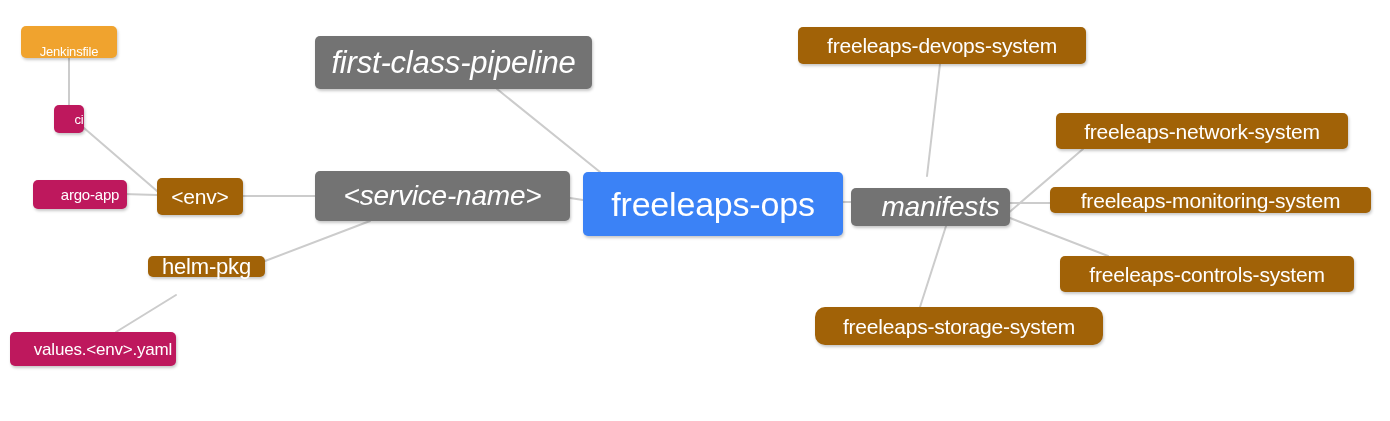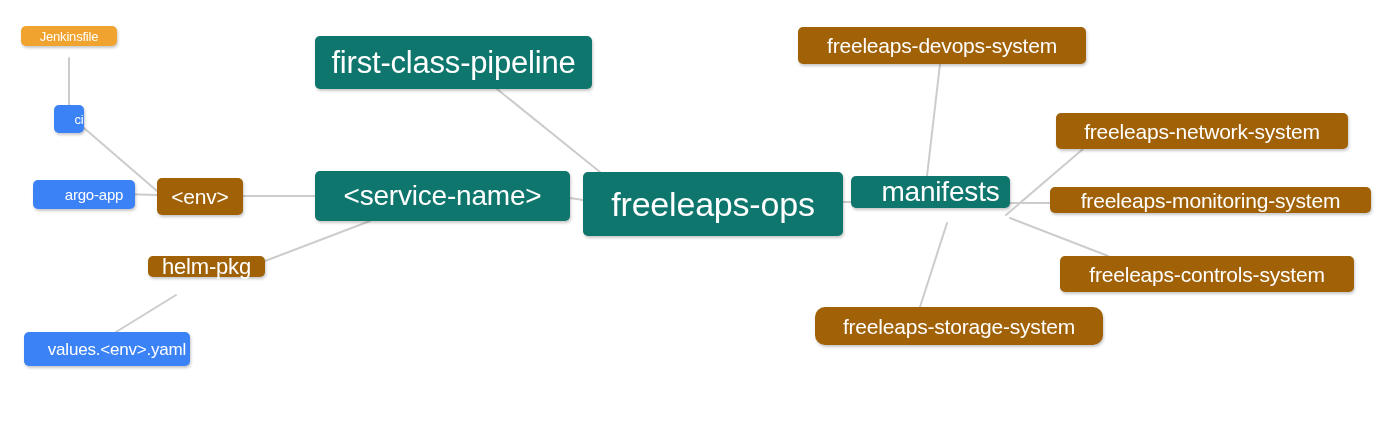--- a/index.html
+++ b/index.html
@@ -40,25 +40,25 @@
     letter-spacing: -0.2px;
     box-shadow: 1px 2px 3px rgba(0,0,0,0.22);
     cursor: pointer;
     user-select: none;
   }
   .mm-node > .mm-label {
     display: block;
     pointer-events: none;
   }
   
-  .role-root    { background: #0f766e; }
-  .role-blue    { background: #0f766e; }
+  .role-root    { background: #3b82f6; }
+  .role-blue    { background: #737373; font-style: italic; }
   .role-green   { background: #a16207; }
   .role-orange  { background: #f0a32e; }
-  .role-red     { background: #3b82f6; padding-left: 20px; }
+  .role-red     { background: #be185d; padding-left: 20px; }
 </style>
 </head>
 <body>
 
 <div id="mindmap-canvas" style="background: rgb(255, 255, 255);">
   <svg id="edge-layer" viewBox="0 0 1390 421" width="1390" height="421" xmlns="http://www.w3.org/2000/svg">
       <line x1="69" y1="58" x2="69" y2="105" stroke="#cccccc" stroke-width="2" stroke-linecap="round"></line>
       <line x1="84" y1="128" x2="157" y2="191" stroke="#cccccc" stroke-width="2" stroke-linecap="round"></line>
       <line x1="123" y1="194" x2="157" y2="195" stroke="#cccccc" stroke-width="2" stroke-linecap="round"></line>
       <line x1="243" y1="196" x2="315" y2="196" stroke="#cccccc" stroke-width="2" stroke-linecap="round"></line>
@@ -67,48 +67,48 @@
       <line x1="497" y1="89" x2="600" y2="172" stroke="#cccccc" stroke-width="2" stroke-linecap="round"></line>
       <line x1="570" y1="198" x2="583" y2="200" stroke="#cccccc" stroke-width="2" stroke-linecap="round"></line>
       <line x1="843" y1="202" x2="851" y2="202" stroke="#cccccc" stroke-width="2" stroke-linecap="round"></line>
       <line x1="927" y1="176" x2="940" y2="64" stroke="#cccccc" stroke-width="2" stroke-linecap="round"></line>
       <line x1="1006" y1="215" x2="1083" y2="149" stroke="#cccccc" stroke-width="2" stroke-linecap="round"></line>
       <line x1="1010" y1="203" x2="1050" y2="203" stroke="#cccccc" stroke-width="2" stroke-linecap="round"></line>
       <line x1="1010" y1="218" x2="1108" y2="256" stroke="#cccccc" stroke-width="2" stroke-linecap="round"></line>
       <line x1="947" y1="223" x2="920" y2="307" stroke="#cccccc" stroke-width="2" stroke-linecap="round"></line>
     </svg>
   <div id="node-layer">
-      <div class="mm-node role-orange" style="left: 21px; top: 26px; width: 96px; height: 20px; font-size: 13px;">
+      <div class="mm-node role-orange" style="left: 21px; top: 26px; width: 96px; height: 32px; font-size: 13px; align-items: flex-end;">
         <span class="mm-label">Jenkinsfile</span>
       </div>
       <div class="mm-node role-red" style="left: 54px; top: 105px; width: 30px; height: 28px; font-size: 13px;">
         <span class="mm-label">ci</span>
       </div>
-      <div class="mm-node role-red" style="left: 33px; top: 180px; width: 102px; height: 29px; font-size: 15px;">
+      <div class="mm-node role-red" style="left: 33px; top: 180px; width: 94px; height: 29px; font-size: 15px;">
         <span class="mm-label">argo-app</span>
       </div>
       <div class="mm-node role-green" style="left: 157px; top: 178px; width: 86px; height: 37px; font-size: 21px; text-align: center;">
         <span class="mm-label">&lt;env&gt;</span>
       </div>
       <div class="mm-node role-green" style="left: 148px; top: 256px; width: 117px; height: 21px; font-size: 22px;">
         <span class="mm-label">helm-pkg</span>
       </div>
-      <div class="mm-node role-red" style="left: 10px; top: 332px; width: 166px; height: 34px; font-size: 17px; margin-left: 14px;">
+      <div class="mm-node role-red" style="left: 10px; top: 332px; width: 166px; height: 34px; font-size: 17px;">
         <span class="mm-label">values.&lt;env&gt;.yaml</span>
       </div>
       <div class="mm-node role-blue" style="left: 315px; top: 36px; width: 277px; height: 53px; font-size: 31px;">
         <span class="mm-label">first-class-pipeline</span>
       </div>
       <div class="mm-node role-blue" style="left: 315px; top: 171px; width: 255px; height: 50px; font-size: 28px;">
         <span class="mm-label">&lt;service-name&gt;</span>
       </div>
       <div class="mm-node role-root" style="left: 583px; top: 172px; width: 260px; height: 64px; font-size: 34px;">
         <span class="mm-label">freeleaps-ops</span>
       </div>
-      <div class="mm-node role-blue" style="left: 851px; top: 176px; width: 159px; height: 32px; font-size: 28px; padding-left: 20px;">
+      <div class="mm-node role-blue" style="left: 851px; top: 188px; width: 159px; height: 38px; font-size: 28px; padding-left: 20px;">
         <span class="mm-label">manifests</span>
       </div>
       <div class="mm-node role-green" style="left: 798px; top: 27px; width: 288px; height: 37px; font-size: 21px;">
         <span class="mm-label">freeleaps-devops-system</span>
       </div>
       <div class="mm-node role-green" style="left: 1056px; top: 113px; width: 292px; height: 36px; font-size: 21px;">
         <span class="mm-label">freeleaps-network-system</span>
       </div>
       <div class="mm-node role-green" style="left: 1050px; top: 187px; width: 321px; height: 26px; font-size: 21px;">
         <span class="mm-label">freeleaps-monitoring-system</span>

